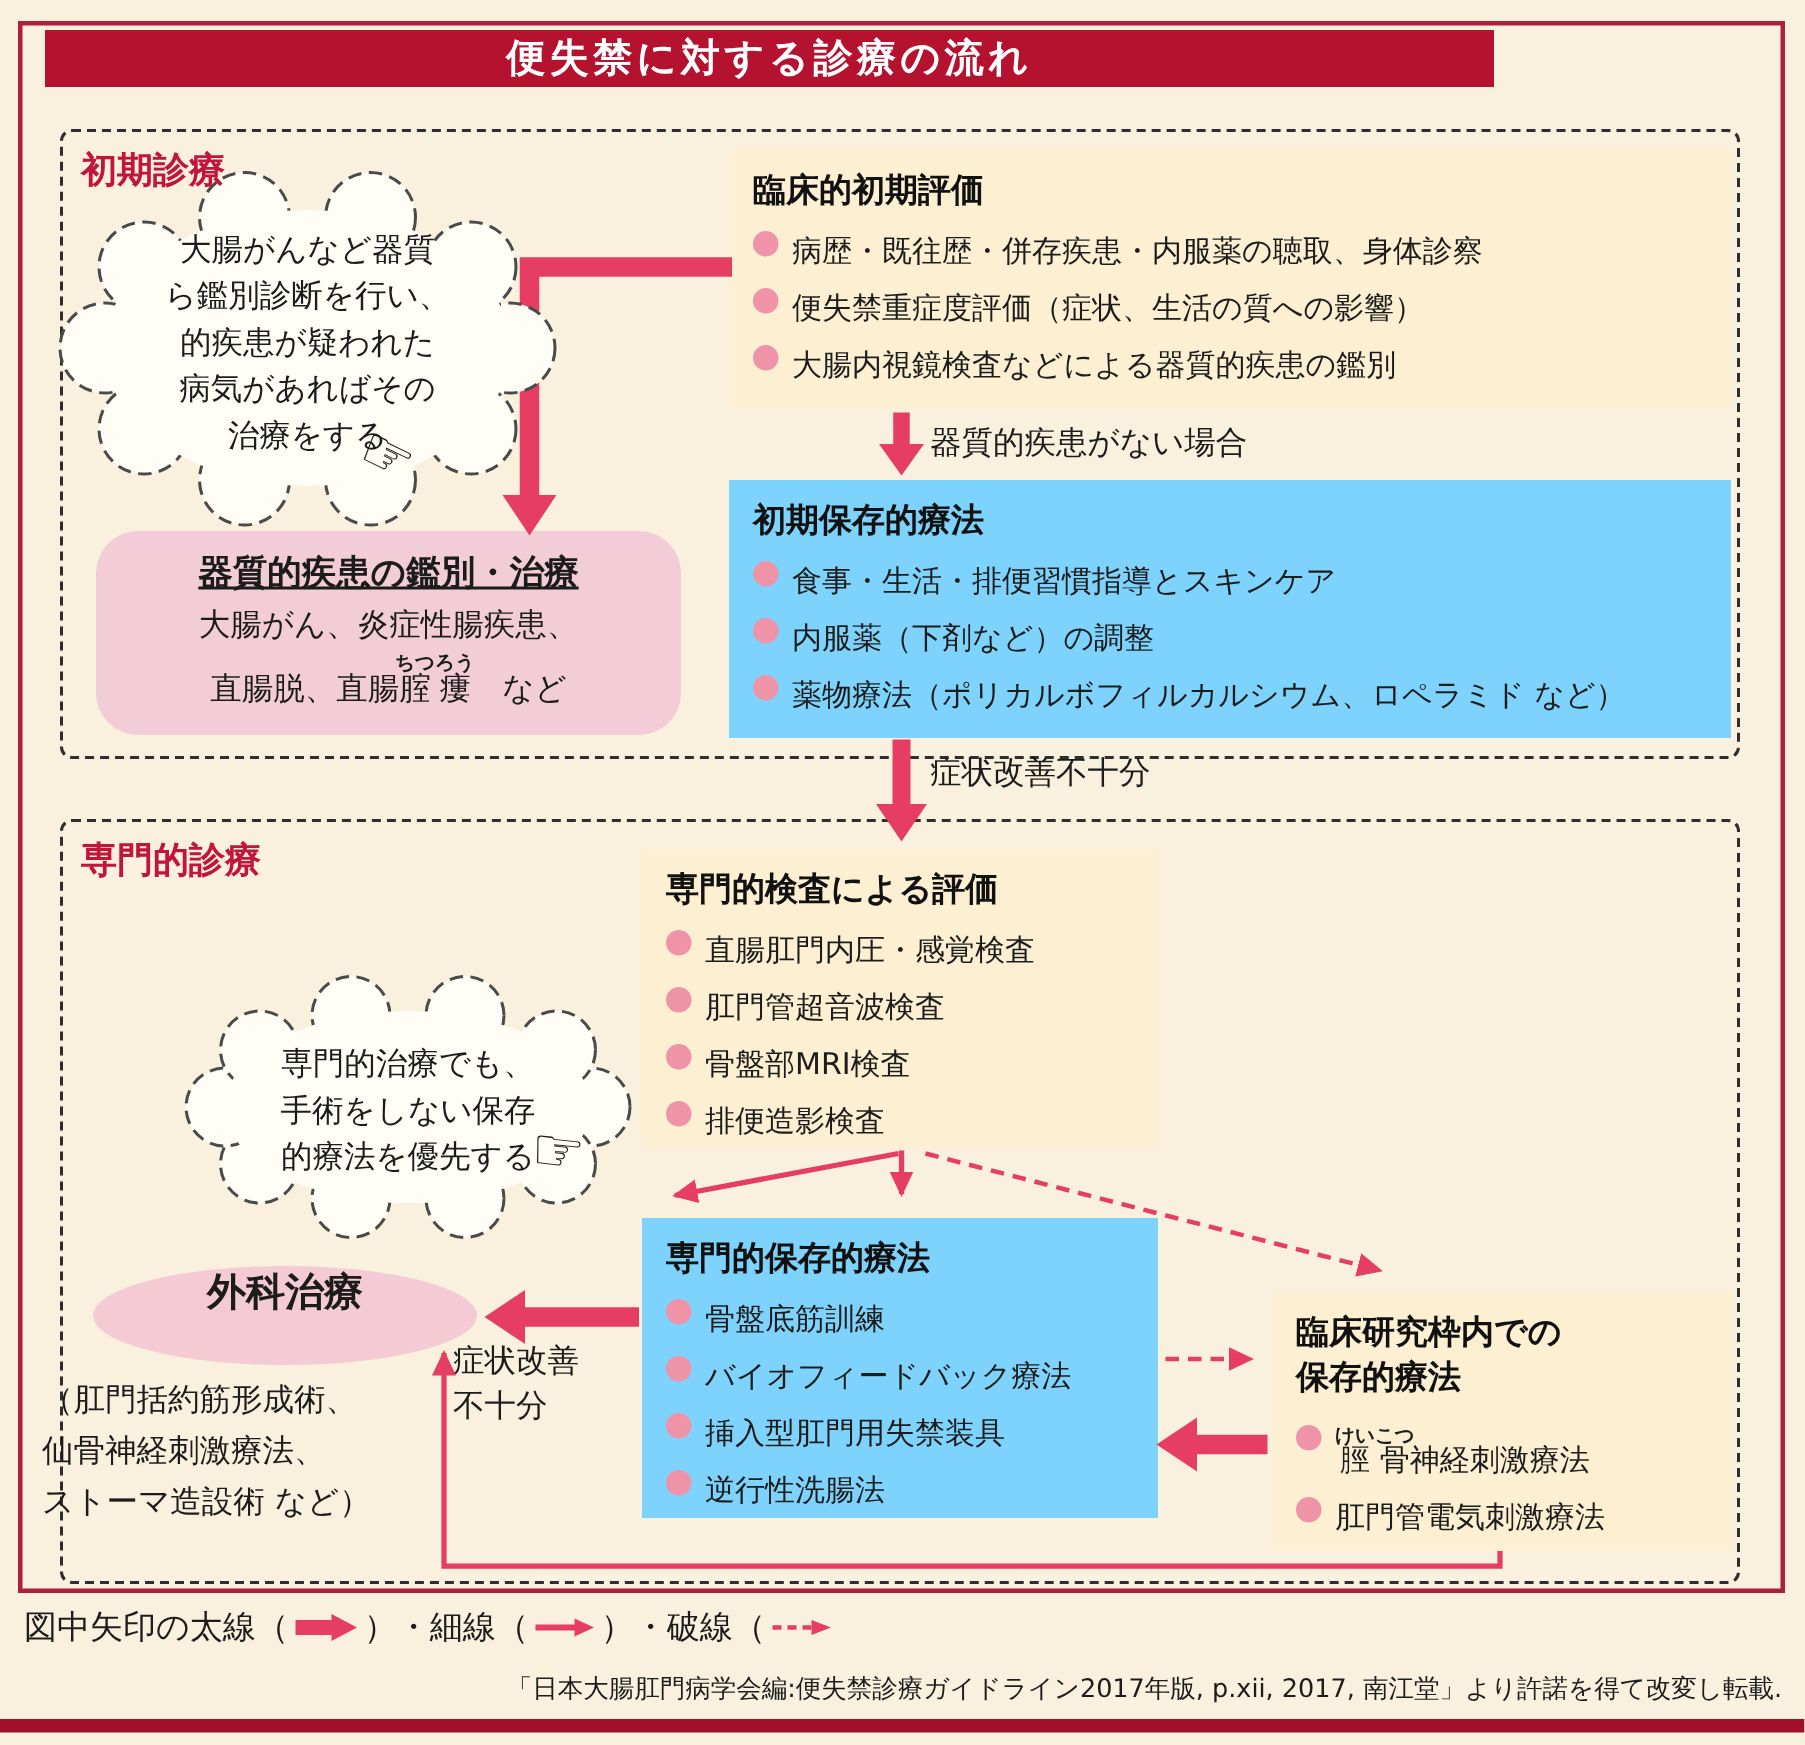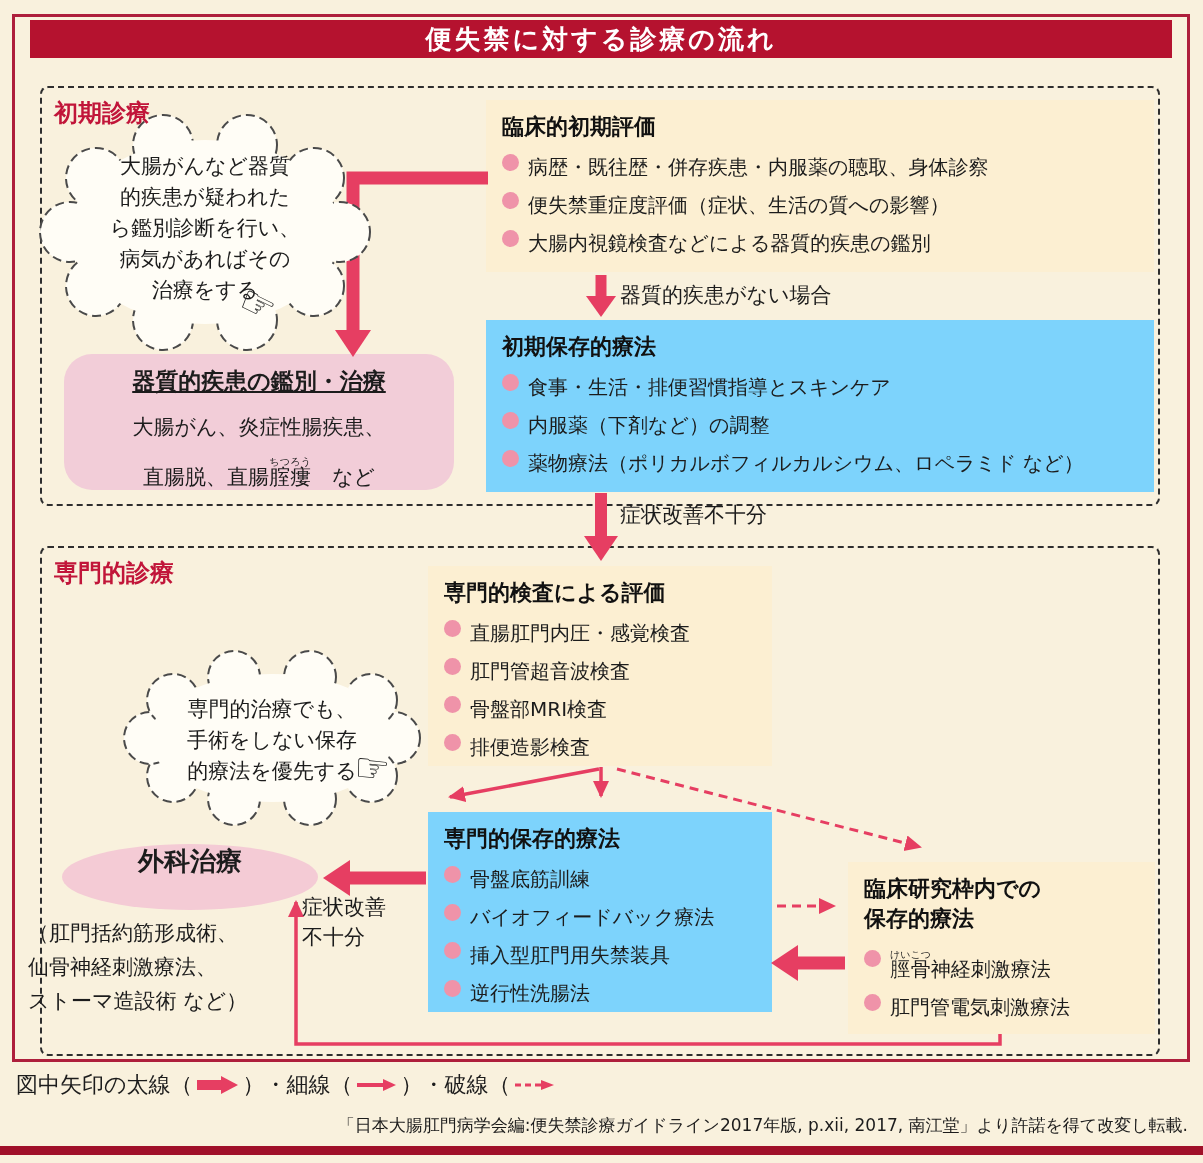--- a/index.html
+++ b/index.html
@@ -9,55 +9,55 @@
     background:#f9f1dd;
     position:relative;
     color:#1c1c1c;
     overflow:hidden;
   }
   .abs { position:absolute; }
 
   #outer-frame { left:12px; top:14px; width:1178px; height:1048px; border:3px solid #ae1f3c; z-index:1; }
 
   #title-bar {
-    left:30px; top:20px; width:1142px; height:38px;
+    left:30px; top:20px; width:966px; height:38px;
     background:#b5122f; color:#fff; font-size:26px; font-weight:bold;
     text-align:center; line-height:38px; letter-spacing:3px; z-index:5;
   }
 
   .section { border:2px dashed #2e2e2e; border-radius:8px; z-index:1; background:transparent; }
   #sec-initial { left:40px; top:86px; width:1120px; height:420px; }
   #sec-specialized { left:40px; top:546px; width:1120px; height:510px; }
 
   .sec-label { font-size:24px; font-weight:bold; color:#c11539; z-index:4; }
   #lbl-initial { left:54px; top:97px; }
   #lbl-specialized { left:54px; top:557px; }
 
   .fbox { z-index:2; padding:12px 16px; }
   .cream { background:#fcefd2; }
   .pink { background:#7dd3fc; }
   .box-title { font-size:22px; font-weight:bold; color:#111; margin-bottom:12px; }
   .box-title-2l { font-size:22px; font-weight:bold; color:#111; line-height:30px; }
   .bullet-row { display:flex; align-items:flex-start; gap:9px; margin-bottom:11px; font-size:20px; font-weight:500; }
   .bullet { width:17px; height:17px; border-radius:50%; background:#ef93a9; flex:0 0 17px; }
   .ruby-row { margin-top:16px; }
-  rt { font-size:10px; font-weight:400; }
+  rt { font-size:13px; font-weight:700; }
 
   #box-clinical { left:486px; top:100px; width:668px; height:172px; }
   #box-initcons { left:486px; top:320px; width:668px; height:172px; }
   #box-exam     { left:428px; top:566px; width:344px; height:200px; }
   #box-speccons { left:428px; top:812px; width:344px; height:200px; }
   #box-research { left:848px; top:862px; width:307px; height:172px; }
 
   #box-organic {
     left:64px; top:354px; width:390px; height:136px;
     background:#f2cdd8; border-radius:28px; text-align:center; padding-top:12px; z-index:2;
   }
   .organic-title { font-size:23px; font-weight:bold;text-decoration:underline; }
-  .organic-line { font-size:21px; font-weight:500; margin-top:16px; }
+  .organic-line { font-size:21px; font-weight:500; margin-top:5px; }
 
   #surgery-ellipse {
     left:62px; top:844px; width:256px; height:66px;
     background:#f4cbd5; border-radius:50%;
     display:flex; align-items:flex-start; justify-content:center;
     font-size:26px; font-weight:bold; z-index:2;
   }
   #surgery-notes { left:28px; top:916px; width:292px; font-size:21px; line-height:34px; font-weight:500; z-index:4; }
 
   .flow-label { font-size:21px; font-weight:500; z-index:4; }
@@ -155,22 +155,22 @@
     <circle class="cloud-bump" cx="173" cy="700" r="26"></circle>
       <circle class="cloud-bump" cx="234" cy="677" r="26"></circle>
     <circle class="cloud-bump" cx="310" cy="677" r="26"></circle>
       <circle class="cloud-bump" cx="371" cy="700" r="26"></circle>
     <ellipse class="cloud-cover" cx="272" cy="738" rx="122" ry="64"></ellipse>
   </g>
 </svg>
 
 <div class="abs bubble-text" id="bubble1-text">
   <div>大腸がんなど器質</div>
+  <div>ら鑑別診断を行い、</div>
   <div>的疾患が疑われた</div>
-  <div>ら鑑別診断を行い、</div>
   <div>病気があればその</div>
   <div>治療をする</div>
 </div>
 <div class="abs hand" id="hand1">☞</div>
 
 <div class="abs bubble-text" id="bubble2-text">
   <div>専門的治療でも、</div>
   <div>手術をしない保存</div>
   <div>的療法を優先する</div>
 </div>

